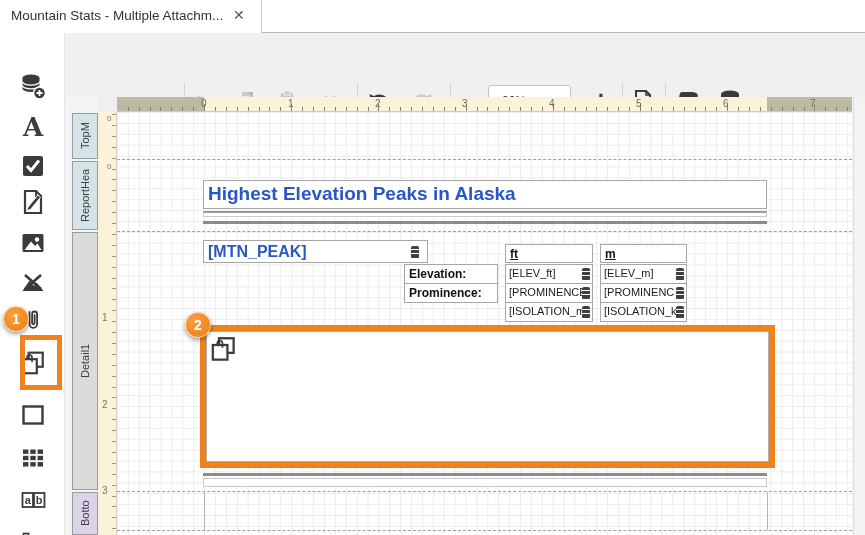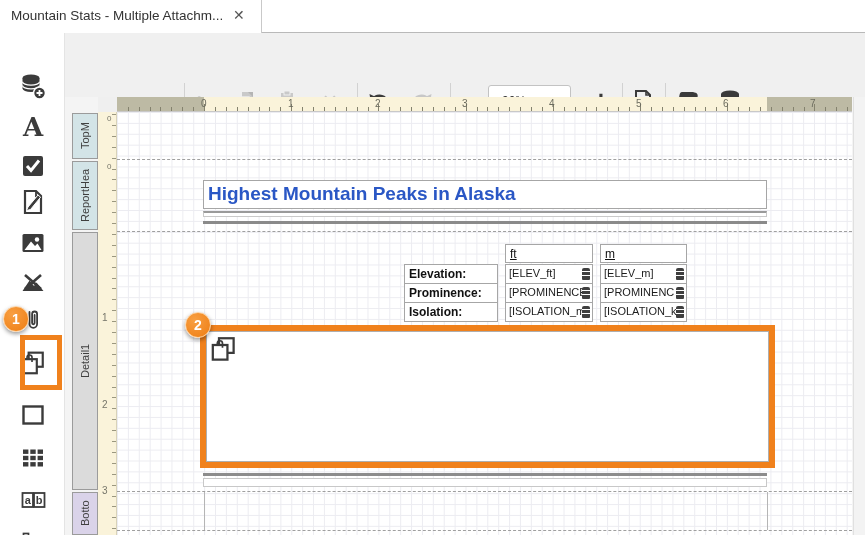--- a/index.html
+++ b/index.html
@@ -53,21 +53,21 @@
   .el{position:absolute;background:#fff;border:1px solid #a6a6a6}
   .title-el{left:203px;top:180px;width:564px;height:29px;font-size:19px;font-weight:bold;color:var(--blue);line-height:26px;padding-left:4px;white-space:nowrap;overflow:hidden}
   .line1{left:203px;top:211px;width:564px;height:6px;border:1px solid #c9c9c9;border-top:2px solid #9a9a9a;background:#fff}
   .line2{position:absolute;left:203px;top:221px;width:564px;height:3px;background:#8a8a8a}
   .mtn-el{left:203px;top:240px;width:225px;height:23px;font-size:16px;font-weight:bold;color:var(--blue);line-height:21px;padding-left:4px}
   .expr{font-size:11px;color:#1c1c1c;line-height:17px;padding-left:3px;white-space:nowrap;overflow:hidden}
   .lbl{font-size:12px;font-weight:bold;color:#111;line-height:18px;padding-left:4px;white-space:nowrap;overflow:hidden}
   .fld-icon{position:absolute;top:3px;right:2px;width:8px;height:12px;border-radius:2px 2px 1px 1px;
     background:linear-gradient(#3f3f3f 0 3px,#fff 3px 4px,#3f3f3f 4px 7px,#fff 7px 8px,#3f3f3f 8px 12px)}
   .mtn-el .fld-icon{top:5px;right:8px}
-  .hdr{font-size:12px;font-weight:normal;text-decoration:underline;color:#111;line-height:18px;padding-left:4px}
+  .hdr{font-size:12px;font-weight:bold;text-decoration:underline;color:#111;line-height:18px;padding-left:4px}
   .gline{position:absolute;left:203px;top:473px;width:564px;height:3px;background:#8c8c8c}
   .thinbox{position:absolute;left:203px;top:478px;width:564px;height:9px;background:#fff;border:1px solid #c8c8c8}
   .attach-frame{position:absolute;left:206px;top:331px;width:563px;height:131px;background:#fff;border:1px solid #aeaeae}
 
   
   .hl-rect{position:absolute;border:6px solid var(--accent);background:transparent}
   .callout{position:absolute;width:26px;height:26px;border-radius:50%;
     background:radial-gradient(circle at 35% 30%,#f89f42,#ee7d12);
     border:1px solid #fbd2a4;box-shadow:0 2px 4px rgba(0,0,0,.4);
     color:#fff;font-size:14px;font-weight:bold;text-align:center;line-height:25px}
@@ -392,29 +392,32 @@
 
   <div class="page"></div>
 
   <div class="dashed" style="top:159px"></div>
   <div class="dashed" style="top:231px"></div>
   <div class="dashed" style="top:491px"></div>
   <div class="dashed" style="top:530px"></div>
   <div class="mguide" style="left:204px;top:492px;height:38px"></div>
   <div class="mguide" style="left:767px;top:492px;height:38px"></div>
 
-  <div class="el title-el">Highest Mountain Peaks in Alaska</div>
+  <div class="el title-el">Highest Elevation Peaks in Alaska</div>
   <div class="el line1"></div>
   <div class="line2"></div>
 
+  <div class="el mtn-el">
+    <span>[MTN_PEAK]</span>
+    <span class="fld-icon"></span>
+  </div>
 
 
   <div class="el lbl" style="left:404px;top:264px;width:94px;height:20px">Elevation:</div>
   <div class="el lbl" style="left:404px;top:283px;width:94px;height:20px">Prominence:</div>
-  <div class="el lbl" style="left:404px;top:302px;width:94px;height:20px">Isolation:</div>
 
   <div class="el hdr" style="left:505px;top:244px;width:88px;height:19px">ft</div>
   <div class="el hdr" style="left:600px;top:244px;width:87px;height:19px">m</div>
 
   <div class="el expr" style="left:505px;top:264px;width:88px;height:20px">
     <span>[ELEV_ft]</span><span class="fld-icon"></span>
   </div>
   <div class="el expr" style="left:505px;top:283px;width:88px;height:20px">
     <span>[PROMINENCE</span><span class="fld-icon"></span>
   </div>

